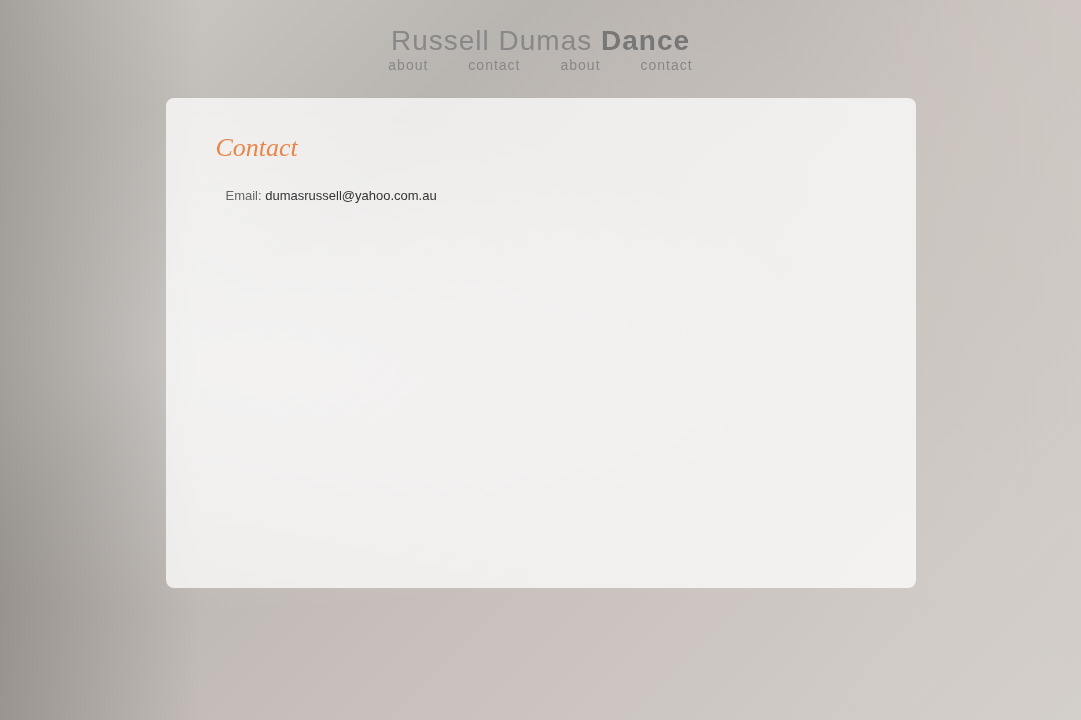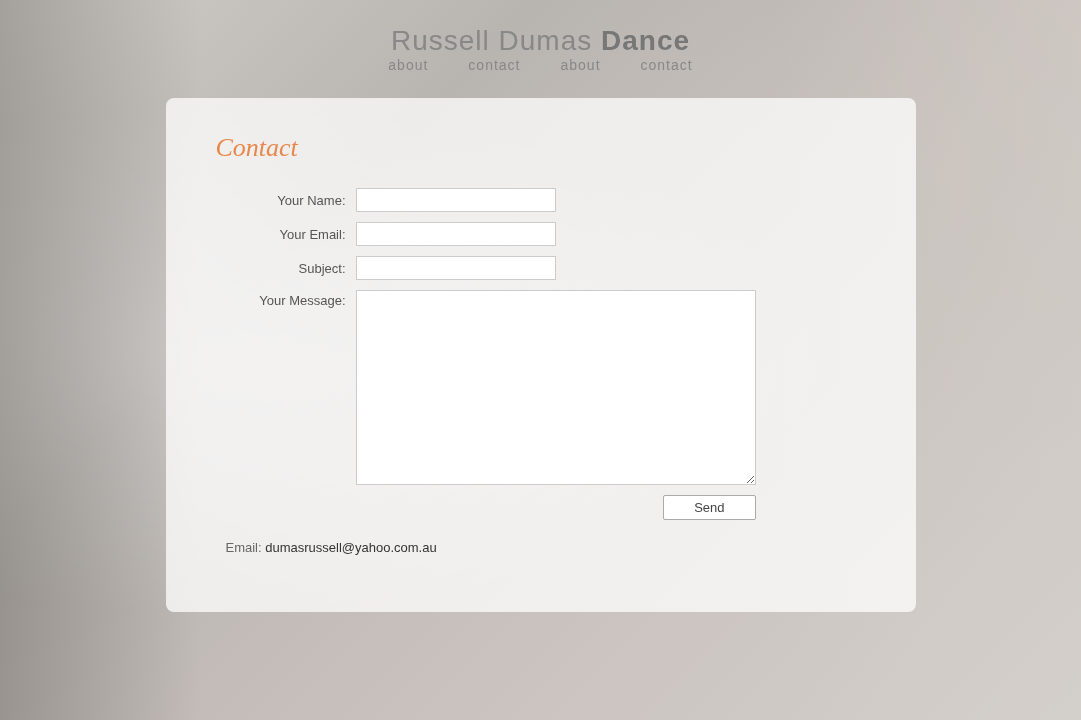--- a/index.html
+++ b/index.html
@@ -214,45 +214,20 @@
     <a href="#">contact</a>
     <a href="#">about</a>
     <a href="#">contact</a>
   </nav>
 </header>
 
 <div class="main-content">
   <div class="contact-box">
     <div class="contact-title">Contact</div>
 
-    <form>
-      <div class="form-row">
-        <label class="form-label">Your Name:</label>
-        <input type="text" class="form-input" style="">
-      </div>
-
-      <div class="form-row">
-        <label class="form-label">Your Email:</label>
-        <input type="email" class="form-input" style="">
-      </div>
-
-      <div class="form-row">
-        <label class="form-label">Subject:</label>
-        <input type="text" class="form-input" style="">
-      </div>
-
-      <div class="message-row">
-        <label class="form-label" style="padding-top: 3px;">Your Message:</label>
-        <textarea class="form-textarea" style=""></textarea>
-      </div>
-
-      <div class="send-row-wrapper">
-        <button type="submit" class="send-btn">Send</button>
-      </div>
-    </form>
 
     <div class="contact-info">
       <div class="contact-info-row">
         <span class="contact-info-label">Email:</span>
         <span class="contact-info-value">dumasrussell@yahoo.com.au</span>
       </div>
     </div>
   </div>
 </div>
 

